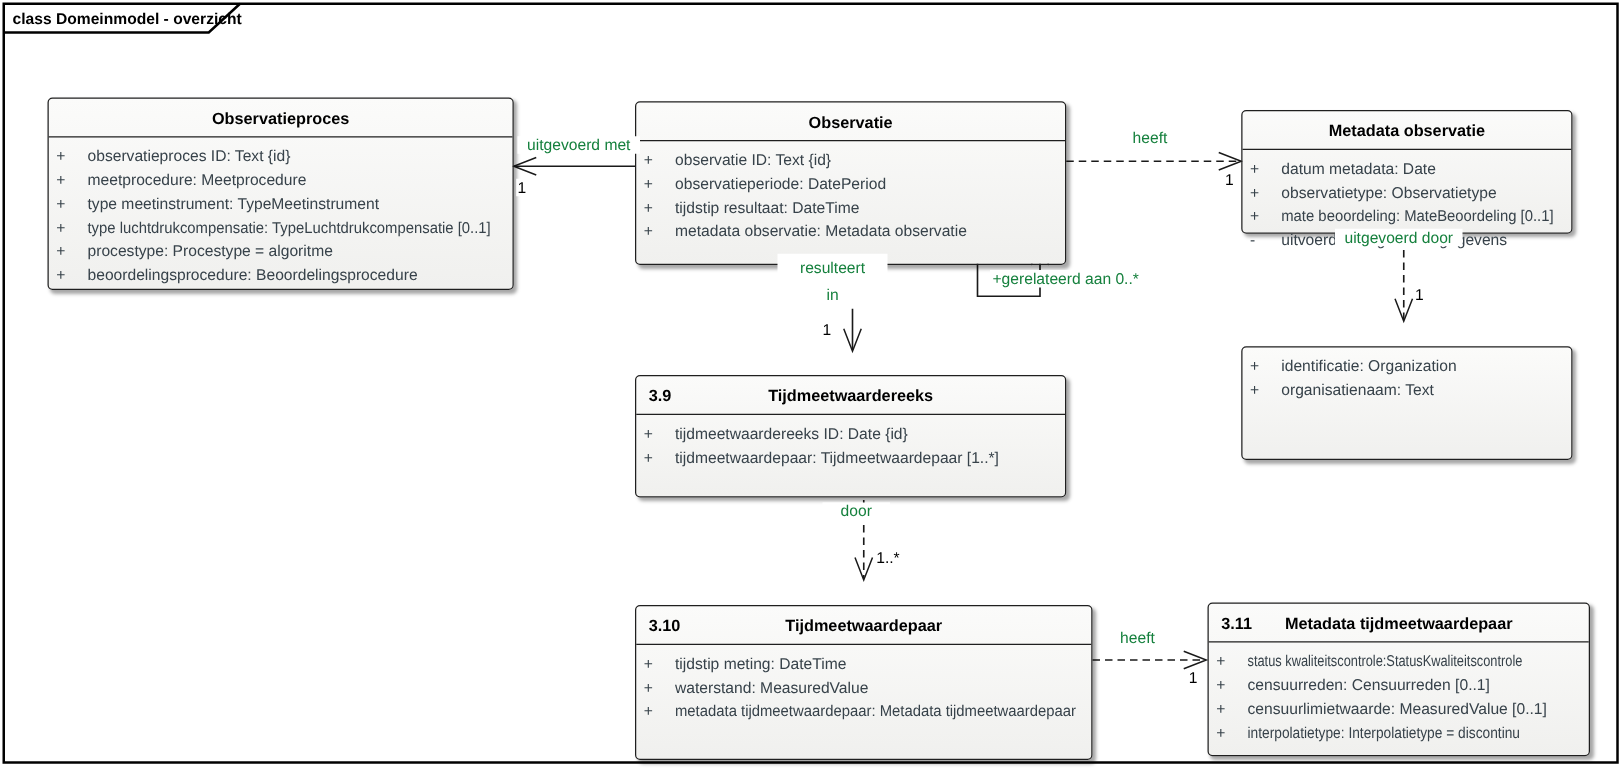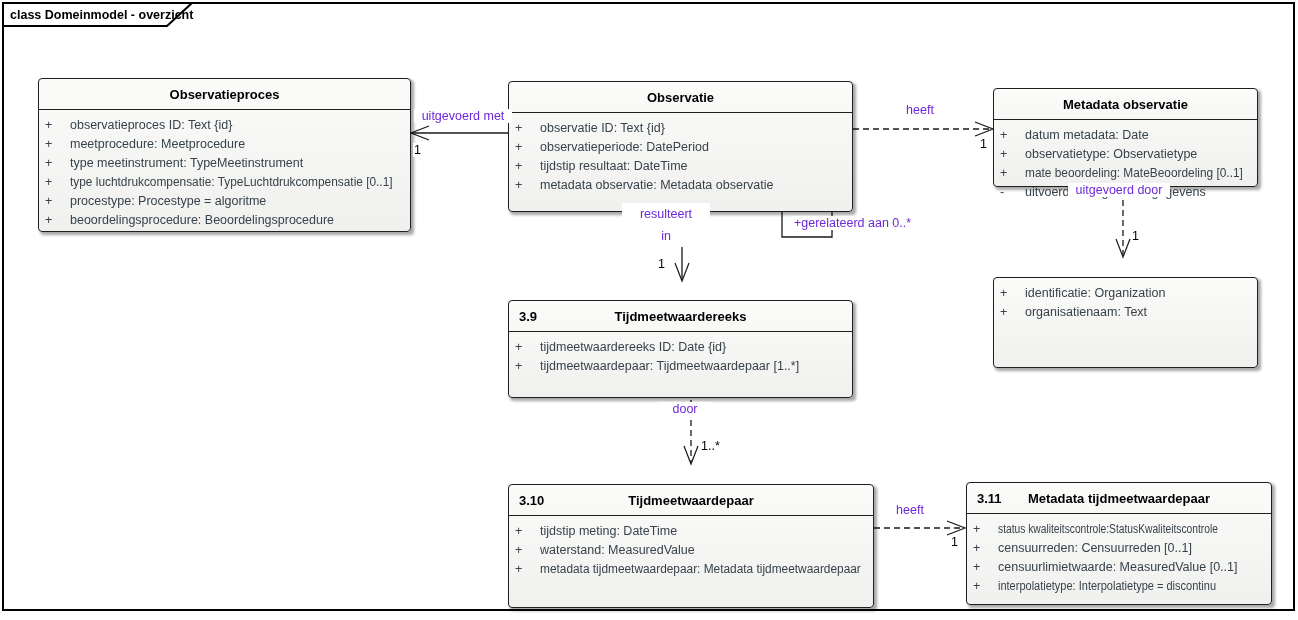--- a/index.html
+++ b/index.html
@@ -31,21 +31,21 @@
   .uml-num{position:absolute;left:10px;top:8px;font-size:13px;font-weight:bold;}
   .uml-attrs{padding-top:6px;font-size:12.5px;color:#37424a;}
   .row{display:flex;height:19px;line-height:19px;white-space:nowrap;}
   .vis{width:25px;padding-left:6px;flex:none;}
   .atxt{white-space:nowrap;}
   .sq95{transform:scaleX(.95);transform-origin:left center;display:inline-block;}
   .sq88{transform:scaleX(.88);transform-origin:left center;display:inline-block;}
   .sq82{transform:scaleX(.82);transform-origin:left center;display:inline-block;}
 
   .clabel{
-    position:absolute;font-size:12.5px;color:#6d28d9;background:#fff;
+    position:absolute;font-size:12.5px;color:#15803d;background:#fff;
     padding:0 2px;white-space:nowrap;text-align:center;
   }
   .cmult{position:absolute;font-size:12.5px;color:#000;background:#fff;padding:0 1px;}
   .two-line{line-height:22px;}
 </style>
 </head>
 <body>
 
 <div id="stage">
 

